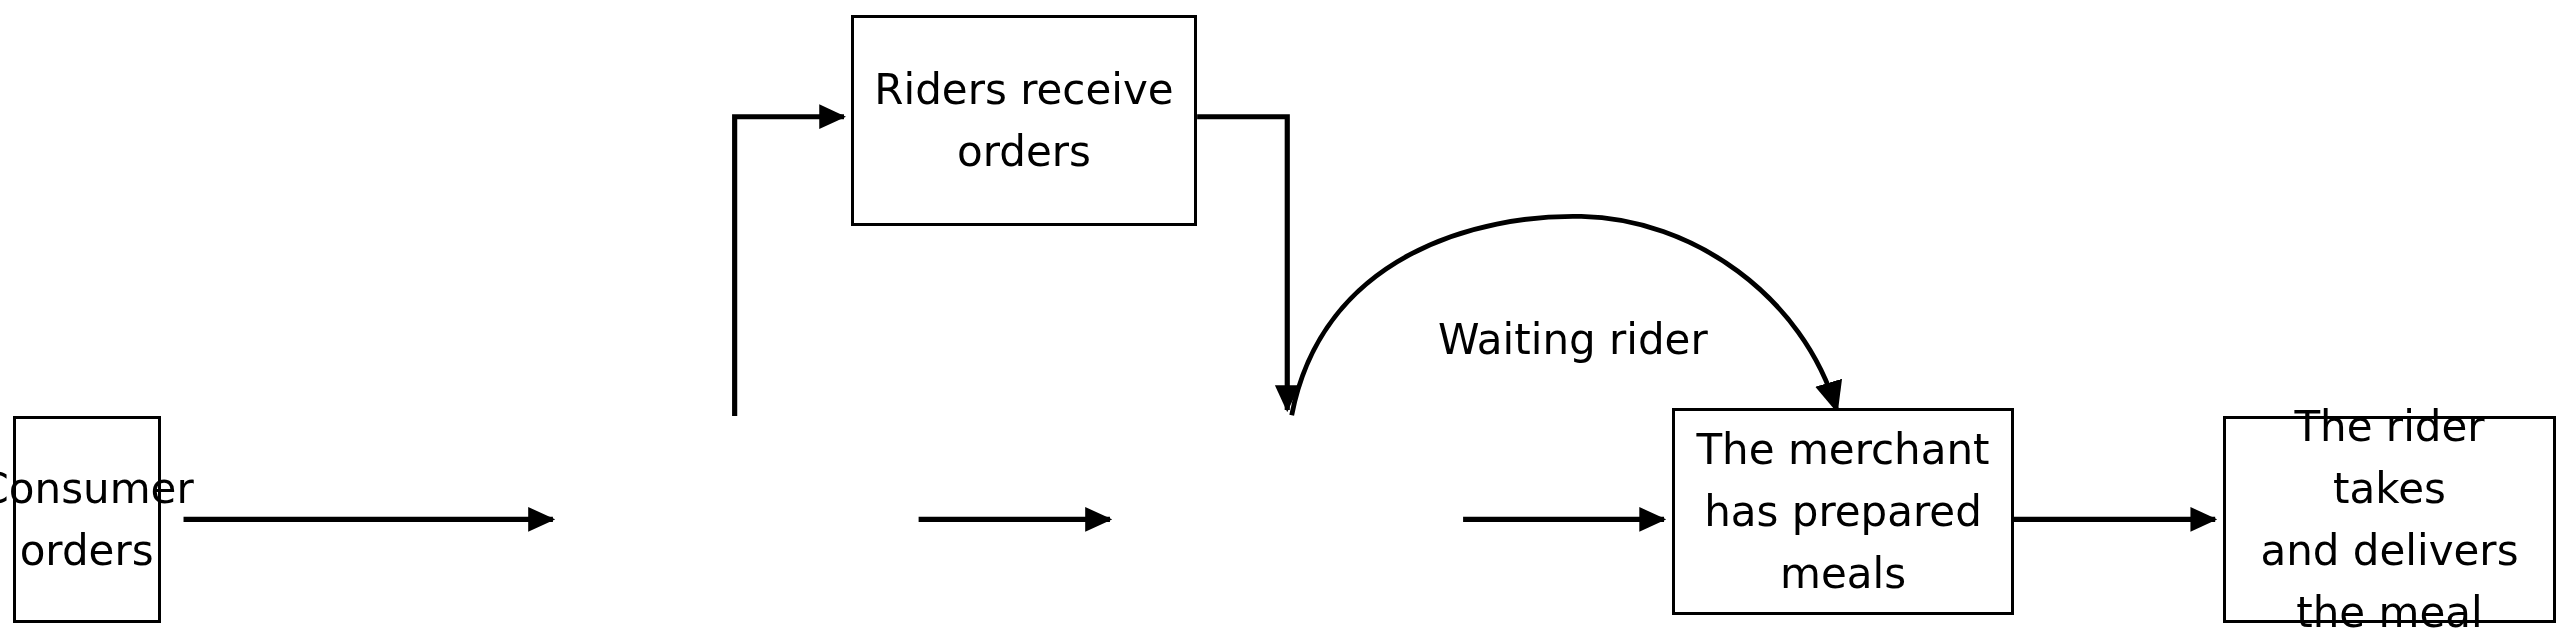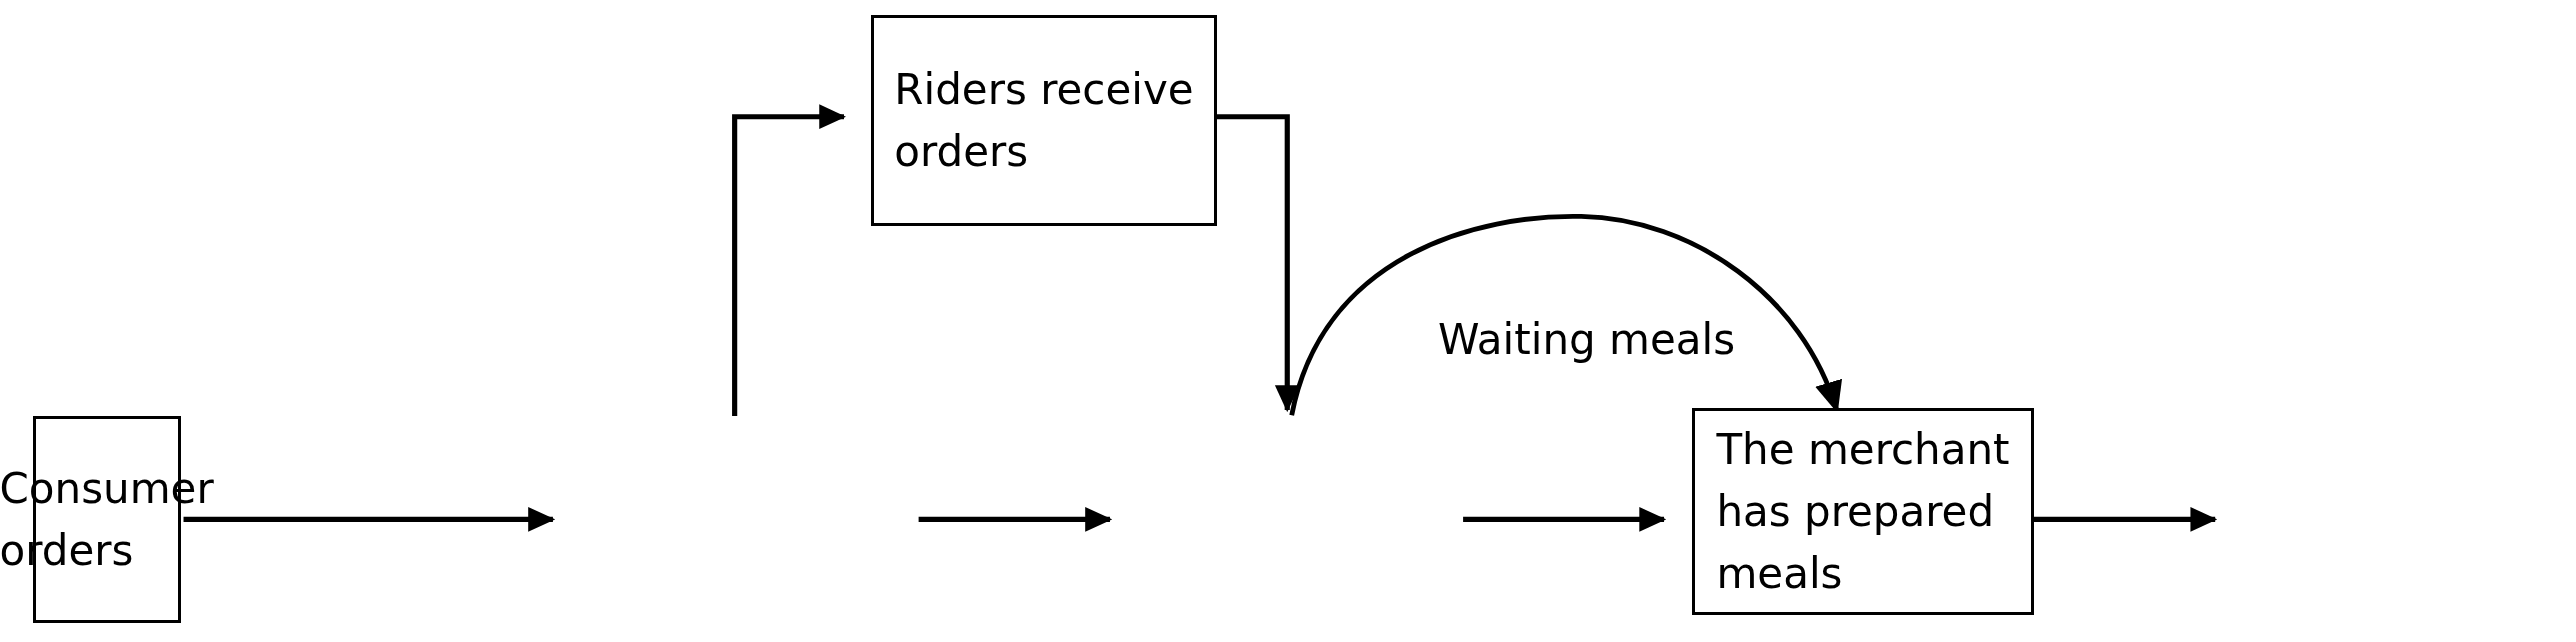--- a/index.html
+++ b/index.html
@@ -26,22 +26,22 @@
     pointer-events: none;
   }
   .node {
     position: absolute;
     box-sizing: border-box;
     border: 3.7px solid #000000;
     background: #ffffff;
     display: flex;
     align-items: center;
     justify-content: center;
+    text-align: center;
     z-index: 2;
-    margin-left: 20px;
   }
   .node-label {
     display: block;
     font-size: 42px;
     line-height: 62px;
     color: #000000;
     font-weight: 400;
     letter-spacing: 0px;
     white-space: pre-line;
     padding: 0 10.3px;
@@ -106,17 +106,22 @@
 orders</span>
   </div>
 
 
   <div class="node" id="node-merchant-prepared">
     <span class="node-label">The merchant
 has prepared
 meals</span>
   </div>
 
+  <div class="node" id="node-rider-delivers">
+    <span class="node-label">The rider takes
+and delivers
+the meal</span>
+  </div>
 
-  <div class="edge-label" id="label-waiting-time">Waiting meals</div>
+  <div class="edge-label" id="label-waiting-time">Waiting rider</div>
 
 </div>
 
 
 </body></html>

